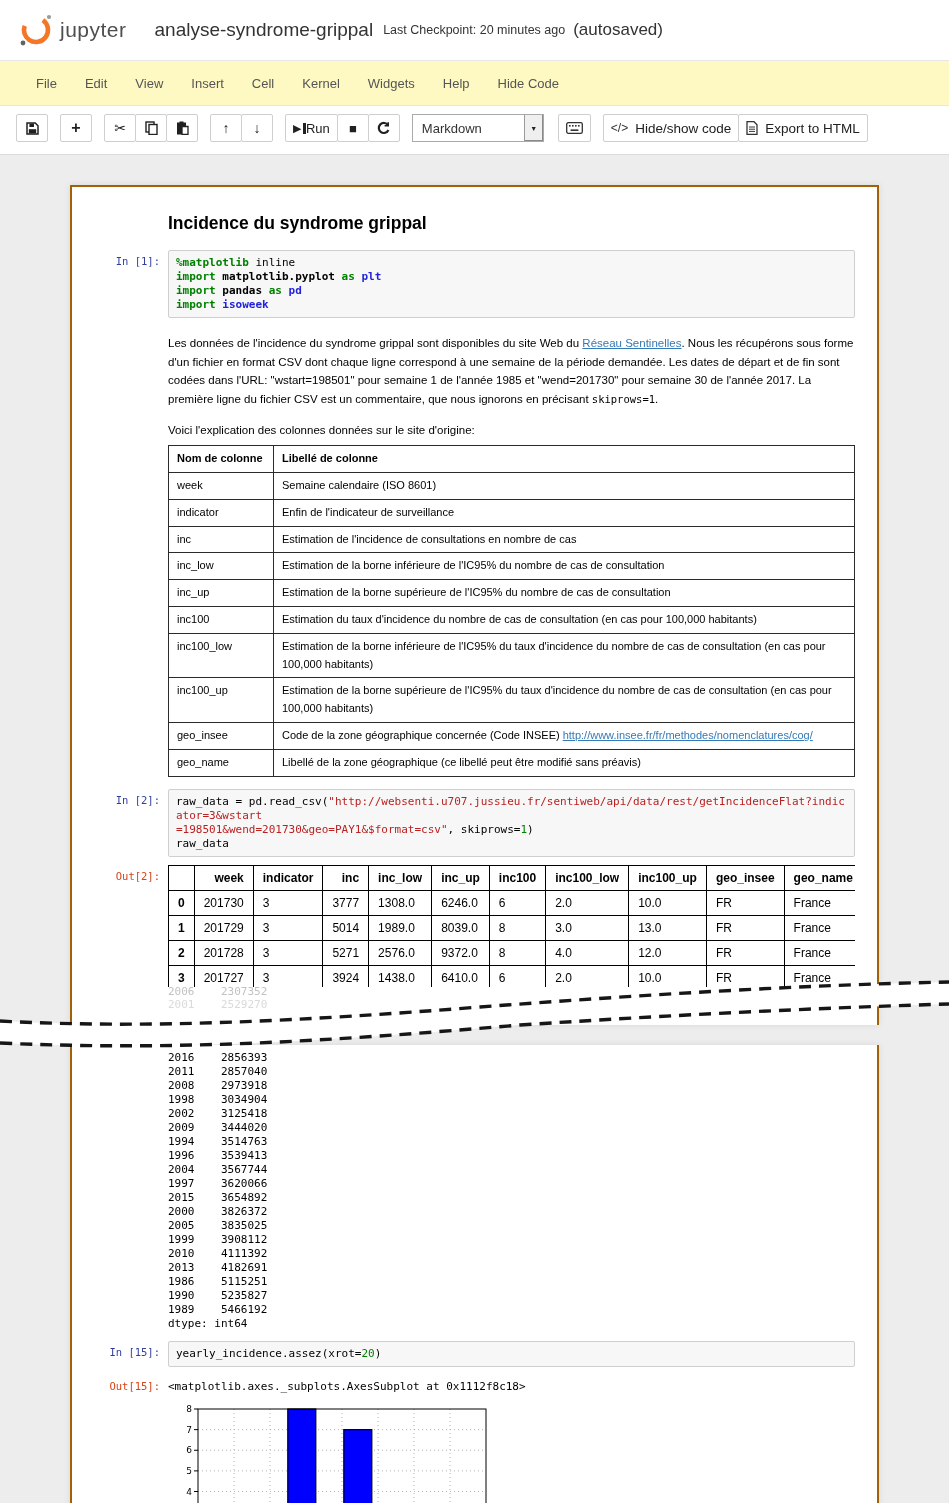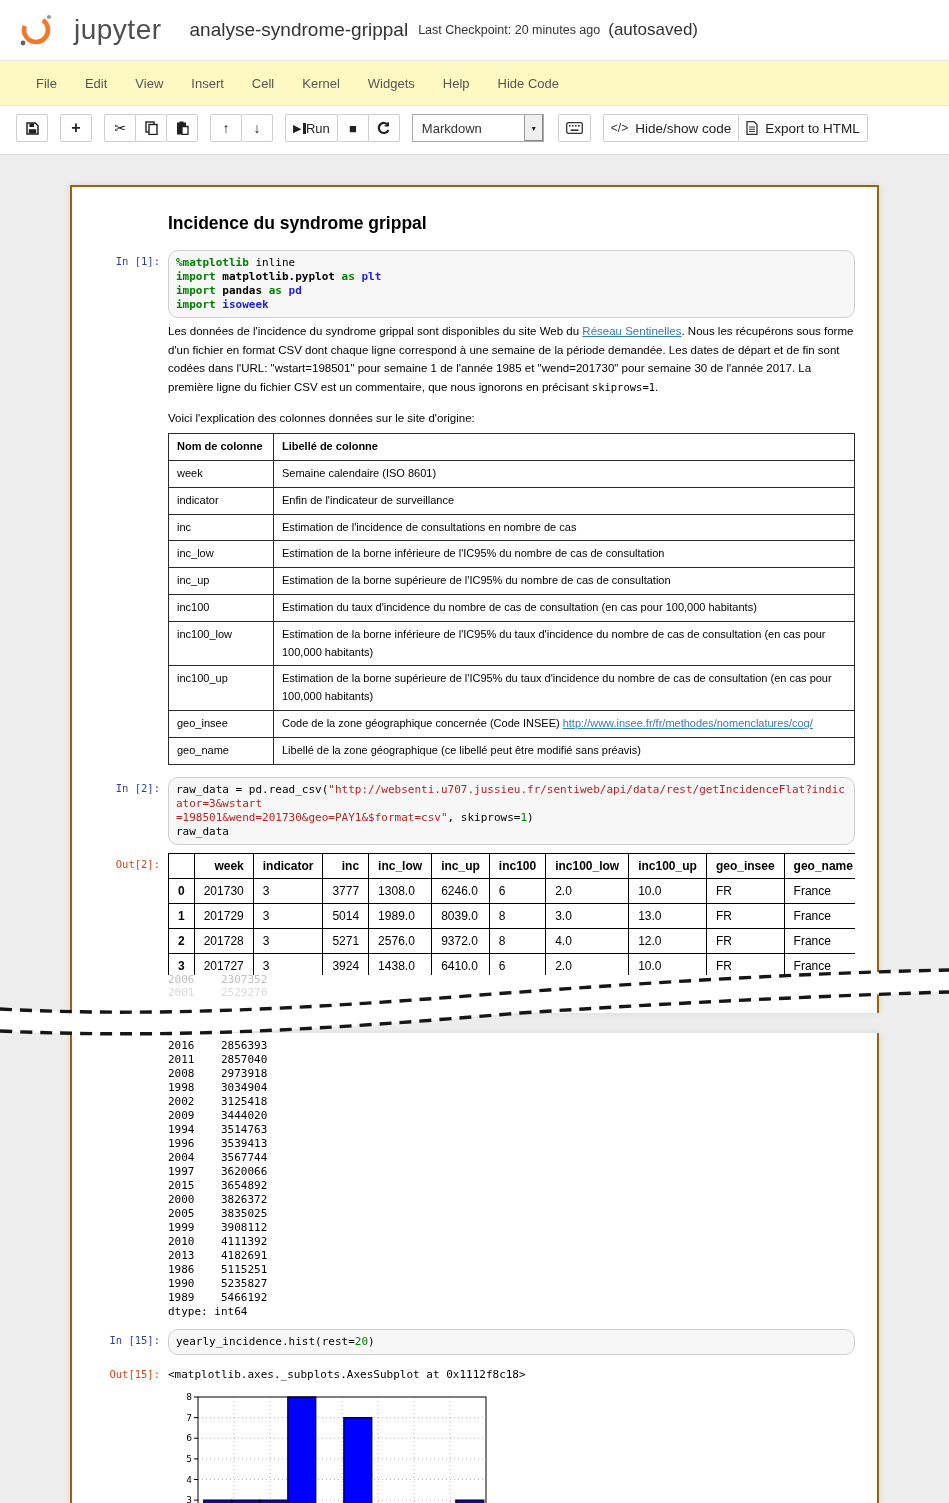--- a/index.html
+++ b/index.html
@@ -1,20 +1,20 @@
 <!DOCTYPE html>
 <html><head>
 <meta charset="utf-8">
 <style>
   html,body{margin:0;padding:0}
   body{width:949px;height:1503px;overflow:hidden;background:#fff;font-family:"Liberation Sans",sans-serif;position:relative}
   
   .hdr{height:60px;display:flex;align-items:center;padding-left:18px}
   .logo{display:flex;align-items:center}
-  .logo-txt{font-size:28px;color:#4e4e4e;margin-left:20px;letter-spacing:.5px}
+  .logo-txt{font-size:21px;color:#4e4e4e;margin-left:6px;letter-spacing:.5px}
   .nbtitle{font-size:19px;color:#333;margin-left:28px}
   .chk{font-size:12.5px;color:#333;margin-left:10px}
   .auto{font-size:17px;color:#333;margin-left:8px}
   
   .menubar{border-top:1px solid #e7e7e7;border-bottom:1px solid #e7e7e7;background:#fef9c3;height:44px;display:flex;align-items:center;padding-left:22px}
   .menu-item{padding:10px 14px;font-size:13px;color:#555;cursor:pointer}
   
   .toolbar{display:flex;align-items:center;padding:8px 0 12px 16px;border-bottom:1px solid #dcdcdc}
   .tgroup{display:flex;margin-right:12px}
   .tbtn{height:28px;min-width:32px;border:1px solid #cfcfcf;border-radius:2px;background:#fff;display:flex;align-items:center;justify-content:center;font-size:13px;color:#212121;padding:0 7px;box-sizing:border-box;cursor:pointer;font-family:"Liberation Sans",sans-serif}
@@ -31,34 +31,34 @@
   .site{background:#ededed;min-height:1353px;box-sizing:border-box;padding-top:30px}
   .paper{margin-left:70px;width:809px;background:#fff;border:2px solid #a16207;box-sizing:border-box;box-shadow:0 0 7px rgba(0,0,0,.09)}
   .paper-top{border-bottom:none;padding:16px 0 14px 0}
   .paper-bot{border-top:none;padding:0 0 24px 0;margin-top:-10px;min-height:600px}
   .row{display:flex}
   .prompt{width:96px;flex:none;text-align:right;padding:5px 8px 0 0;box-sizing:border-box;font-family:"DejaVu Sans Mono",monospace;font-size:10.5px;white-space:nowrap}
   .in-p{color:#303f9f}
   .out-p{color:#d84315}
   .content{flex:1;min-width:0;padding-right:22px}
   .h1{font-size:17.5px;font-weight:bold;color:#000;margin:10px 0 16px 0;font-family:"Liberation Sans",sans-serif}
-  .codecell{background:#f7f7f7;border:1px solid #cfcfcf;border-radius:10px;padding:5px 7px;font-family:"DejaVu Sans Mono",monospace;font-size:11px;line-height:14px;white-space:pre-wrap;word-break:break-all}
+  .codecell{background:#f7f7f7;border:1px solid #cfcfcf;border-radius:2px;padding:5px 7px;font-family:"DejaVu Sans Mono",monospace;font-size:11px;line-height:14px;white-space:pre-wrap;word-break:break-all}
   .cl{min-height:14px}
   .tk-k{color:#008000;font-weight:bold}
   .tk-nb{color:#000;font-weight:bold}
   .tk-al{color:#2222dd;font-weight:bold}
   .tk-p{color:#000}
   .tk-s{color:#ba2121}
   .tk-m{color:#008000}
   .md{font-size:11.5px;color:#000;line-height:1.62}
   .md p{margin:0}
   .md .p2{margin-top:12px}
   .md a{color:#337ab7;text-decoration:underline;cursor:pointer}
   .icode{font-family:"DejaVu Sans Mono",monospace;font-size:10.5px}
-  .row-md1{margin-top:4px}
+  .row-md1{margin-top:16px}
   .mdtable{border-collapse:collapse;font-size:11px;margin-top:6px;width:100%}
   .mdtable th,.mdtable td{border:1px solid #2b2b2b;padding:4px 8px;text-align:left;vertical-align:top}
   .mdtable th{font-weight:bold}
   .mdtable td.c1{width:88px}
   .row-in2{margin-top:12px}
   .row-out2{margin-top:8px}
   .df-clip{height:122px;overflow:hidden}
   .dftable{border-collapse:collapse;font-size:12px;color:#000}
   .dftable th,.dftable td{border:1px solid #000;padding:5px 9px;text-align:left}
   .dftable thead th{font-weight:bold;text-align:right}
@@ -394,21 +394,21 @@
 1990    5235827
 1989    5466192
 dtype: int64</pre>
       </div>
     </div>
 
 
     <div class="row row-in15">
       <div class="prompt in-p">In [15]:</div>
       <div class="content">
-        <div class="codecell"><div class="cl"><span class="tk-p">yearly_incidence.hist(rest=</span><span class="tk-m">20</span><span class="tk-p">)</span></div></div>
+        <div class="codecell"><div class="cl"><span class="tk-p">yearly_incidence.assez(xrot=</span><span class="tk-m">20</span><span class="tk-p">)</span></div></div>
       </div>
     </div>
 
     <div class="row row-out15">
       <div class="prompt out-p">Out[15]:</div>
       <div class="content">
         <div class="outtext">&lt;matplotlib.axes._subplots.AxesSubplot at 0x1112f8c18&gt;</div>
         <div class="chartwrap"><svg width="326" height="218">
               <rect x="30" y="8" width="288" height="165" fill="#ffffff"></rect>
               <line x1="30" x2="318" y1="152.375" y2="152.375" stroke="#ababab" stroke-dasharray="1 3" stroke-width="0.9"></line>

